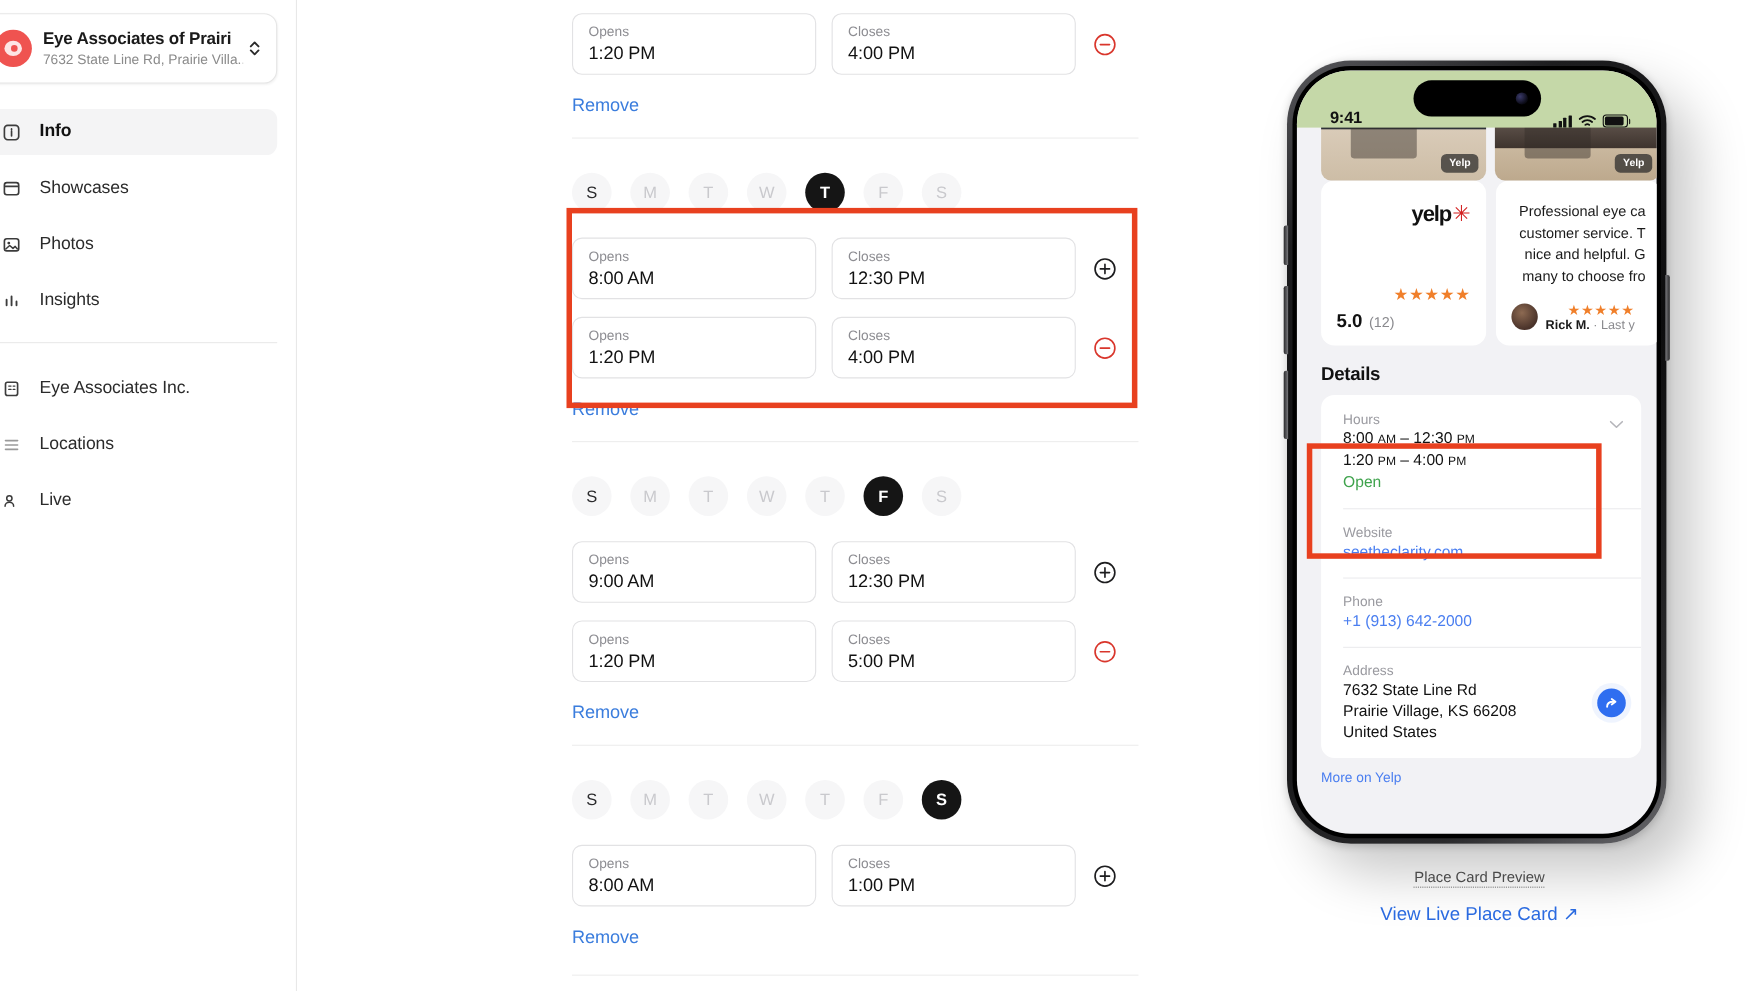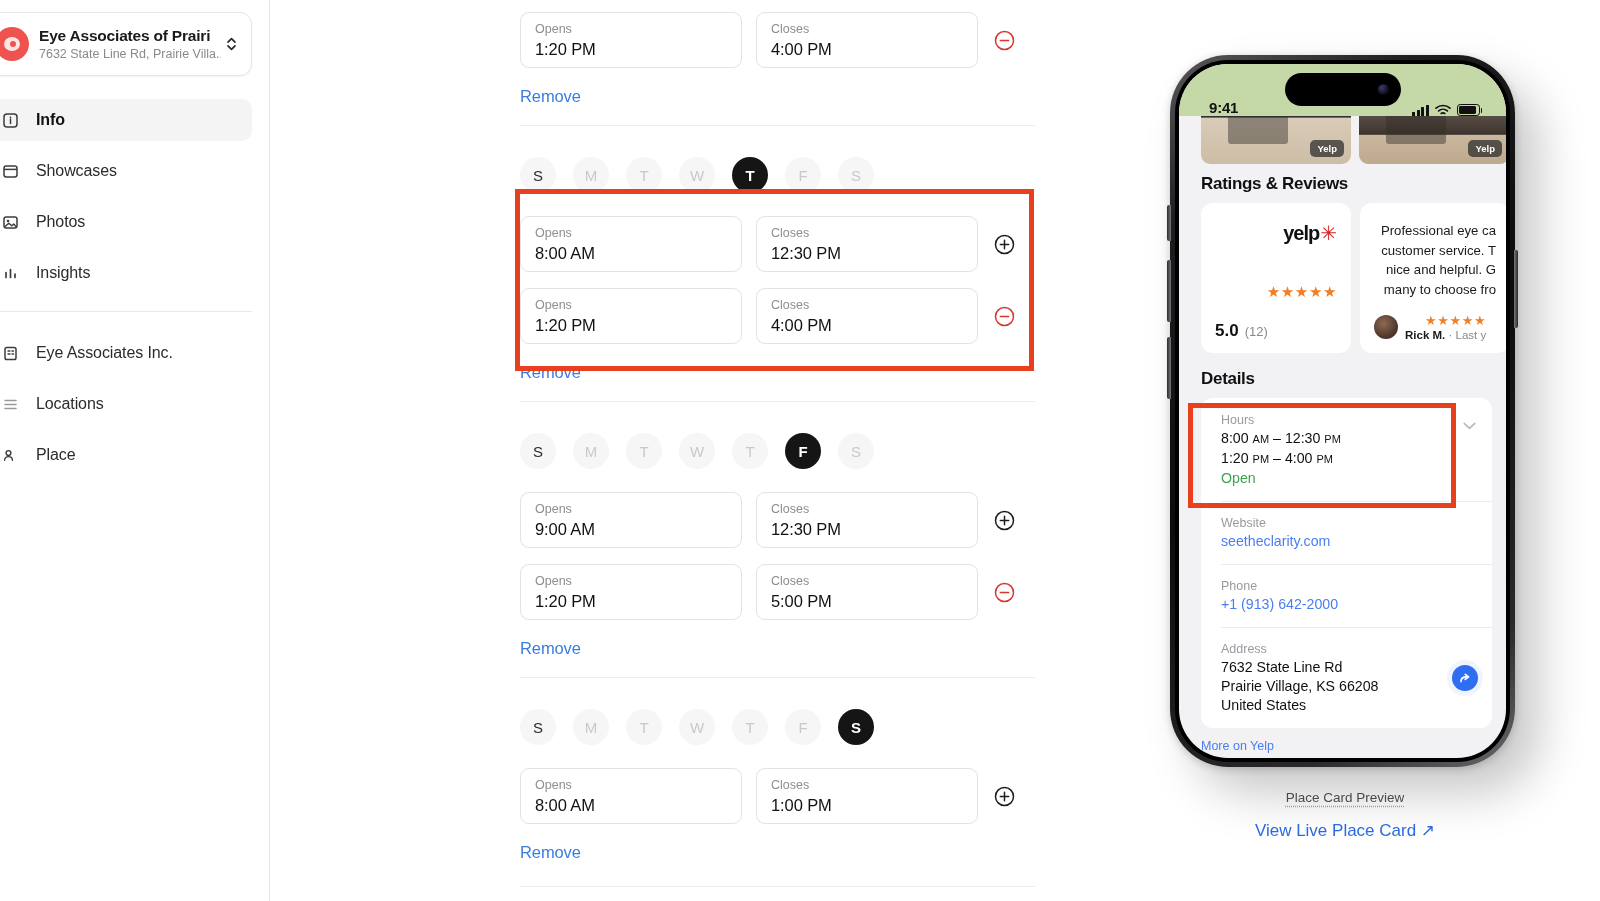--- a/index.html
+++ b/index.html
@@ -241,21 +241,21 @@
   .rcard {
     background: #fff; border-radius: 12px;
     flex: 0 0 150px; width: 150px; height: 150px;
     padding: 18px 14px 12px 14px;
     display: flex; flex-direction: column;
   }
   .yelp-logo { font-size: 20px; font-weight: 800; color: #111; letter-spacing: -1px; }
   .yelp-burst { color: #d32323; font-size: 20px; margin-left: 1px; }
   .stars { color: #f07f2a; font-size: 15px; letter-spacing: .6px; line-height: 16px; }
   .rate-row { display: flex; align-items: baseline; gap: 6px; margin-top: 5px; }
-  .rate-num { font-size: 17px; font-weight: 700; color: #111; margin-top: 16px; }
+  .rate-num { font-size: 17px; font-weight: 700; color: #111; }
   .rate-count { font-size: 13px; color: #8a8a8e; }
   .rev-text { font-size: 13.2px; color: #1a1a1a; line-height: 19.5px; flex: 1; }
   .rev-foot { display: flex; align-items: center; gap: 7px; }
   .avatar {
     width: 24px; height: 24px; border-radius: 50%; flex: 0 0 24px;
     background: radial-gradient(circle at 40% 35%,#8d6a52,#4a332a 70%);
   }
   .rev-meta { font-size: 11.5px; color: #8a8a8e; white-space: nowrap; }
   .rev-name { color: #1a1a1a; font-weight: 700; }
 
@@ -384,21 +384,21 @@
         <span class="nav-label">Locations</span>
       </div>
 
       <div class="nav-item">
         <span class="nav-ico">
           <svg width="17" height="17" viewBox="0 0 17 17" fill="none">
             <circle cx="6.5" cy="6" r="2.4" stroke="#3c3c3c" stroke-width="1.4"></circle>
             <path d="M2.6 13.2c0-2.2 1.8-3.6 3.9-3.6s3.9 1.4 3.9 3.6" stroke="#3c3c3c" stroke-width="1.4" stroke-linecap="round"></path>
           </svg>
         </span>
-        <span class="nav-label">Place</span>
+        <span class="nav-label">Live</span>
       </div>
 
     </nav>
   </aside>
 
   <main class="main">
     <div class="form-col">
 
       <div style="padding-top:12px">
         <div class="row-pair">
@@ -597,21 +597,20 @@
             <div class="photostrip">
               <div class="photo p1">
                 <span class="yelp-tag">Yelp</span>
               </div>
               <div class="photo p2">
                 <span class="yelp-tag">Yelp</span>
               </div>
 
             </div>
 
-            <div class="sec-title">Ratings &amp; Reviews</div>
 
             <div class="cards">
               <div class="rcard">
                 <div>
                   <span class="yelp-logo">yelp</span><span class="yelp-burst">✳</span>
                 </div>
                 <div style="flex:1"></div>
                 <div class="stars">★★★★★</div>
                 <div class="rate-row">
                   <span class="rate-num">5.0</span>

